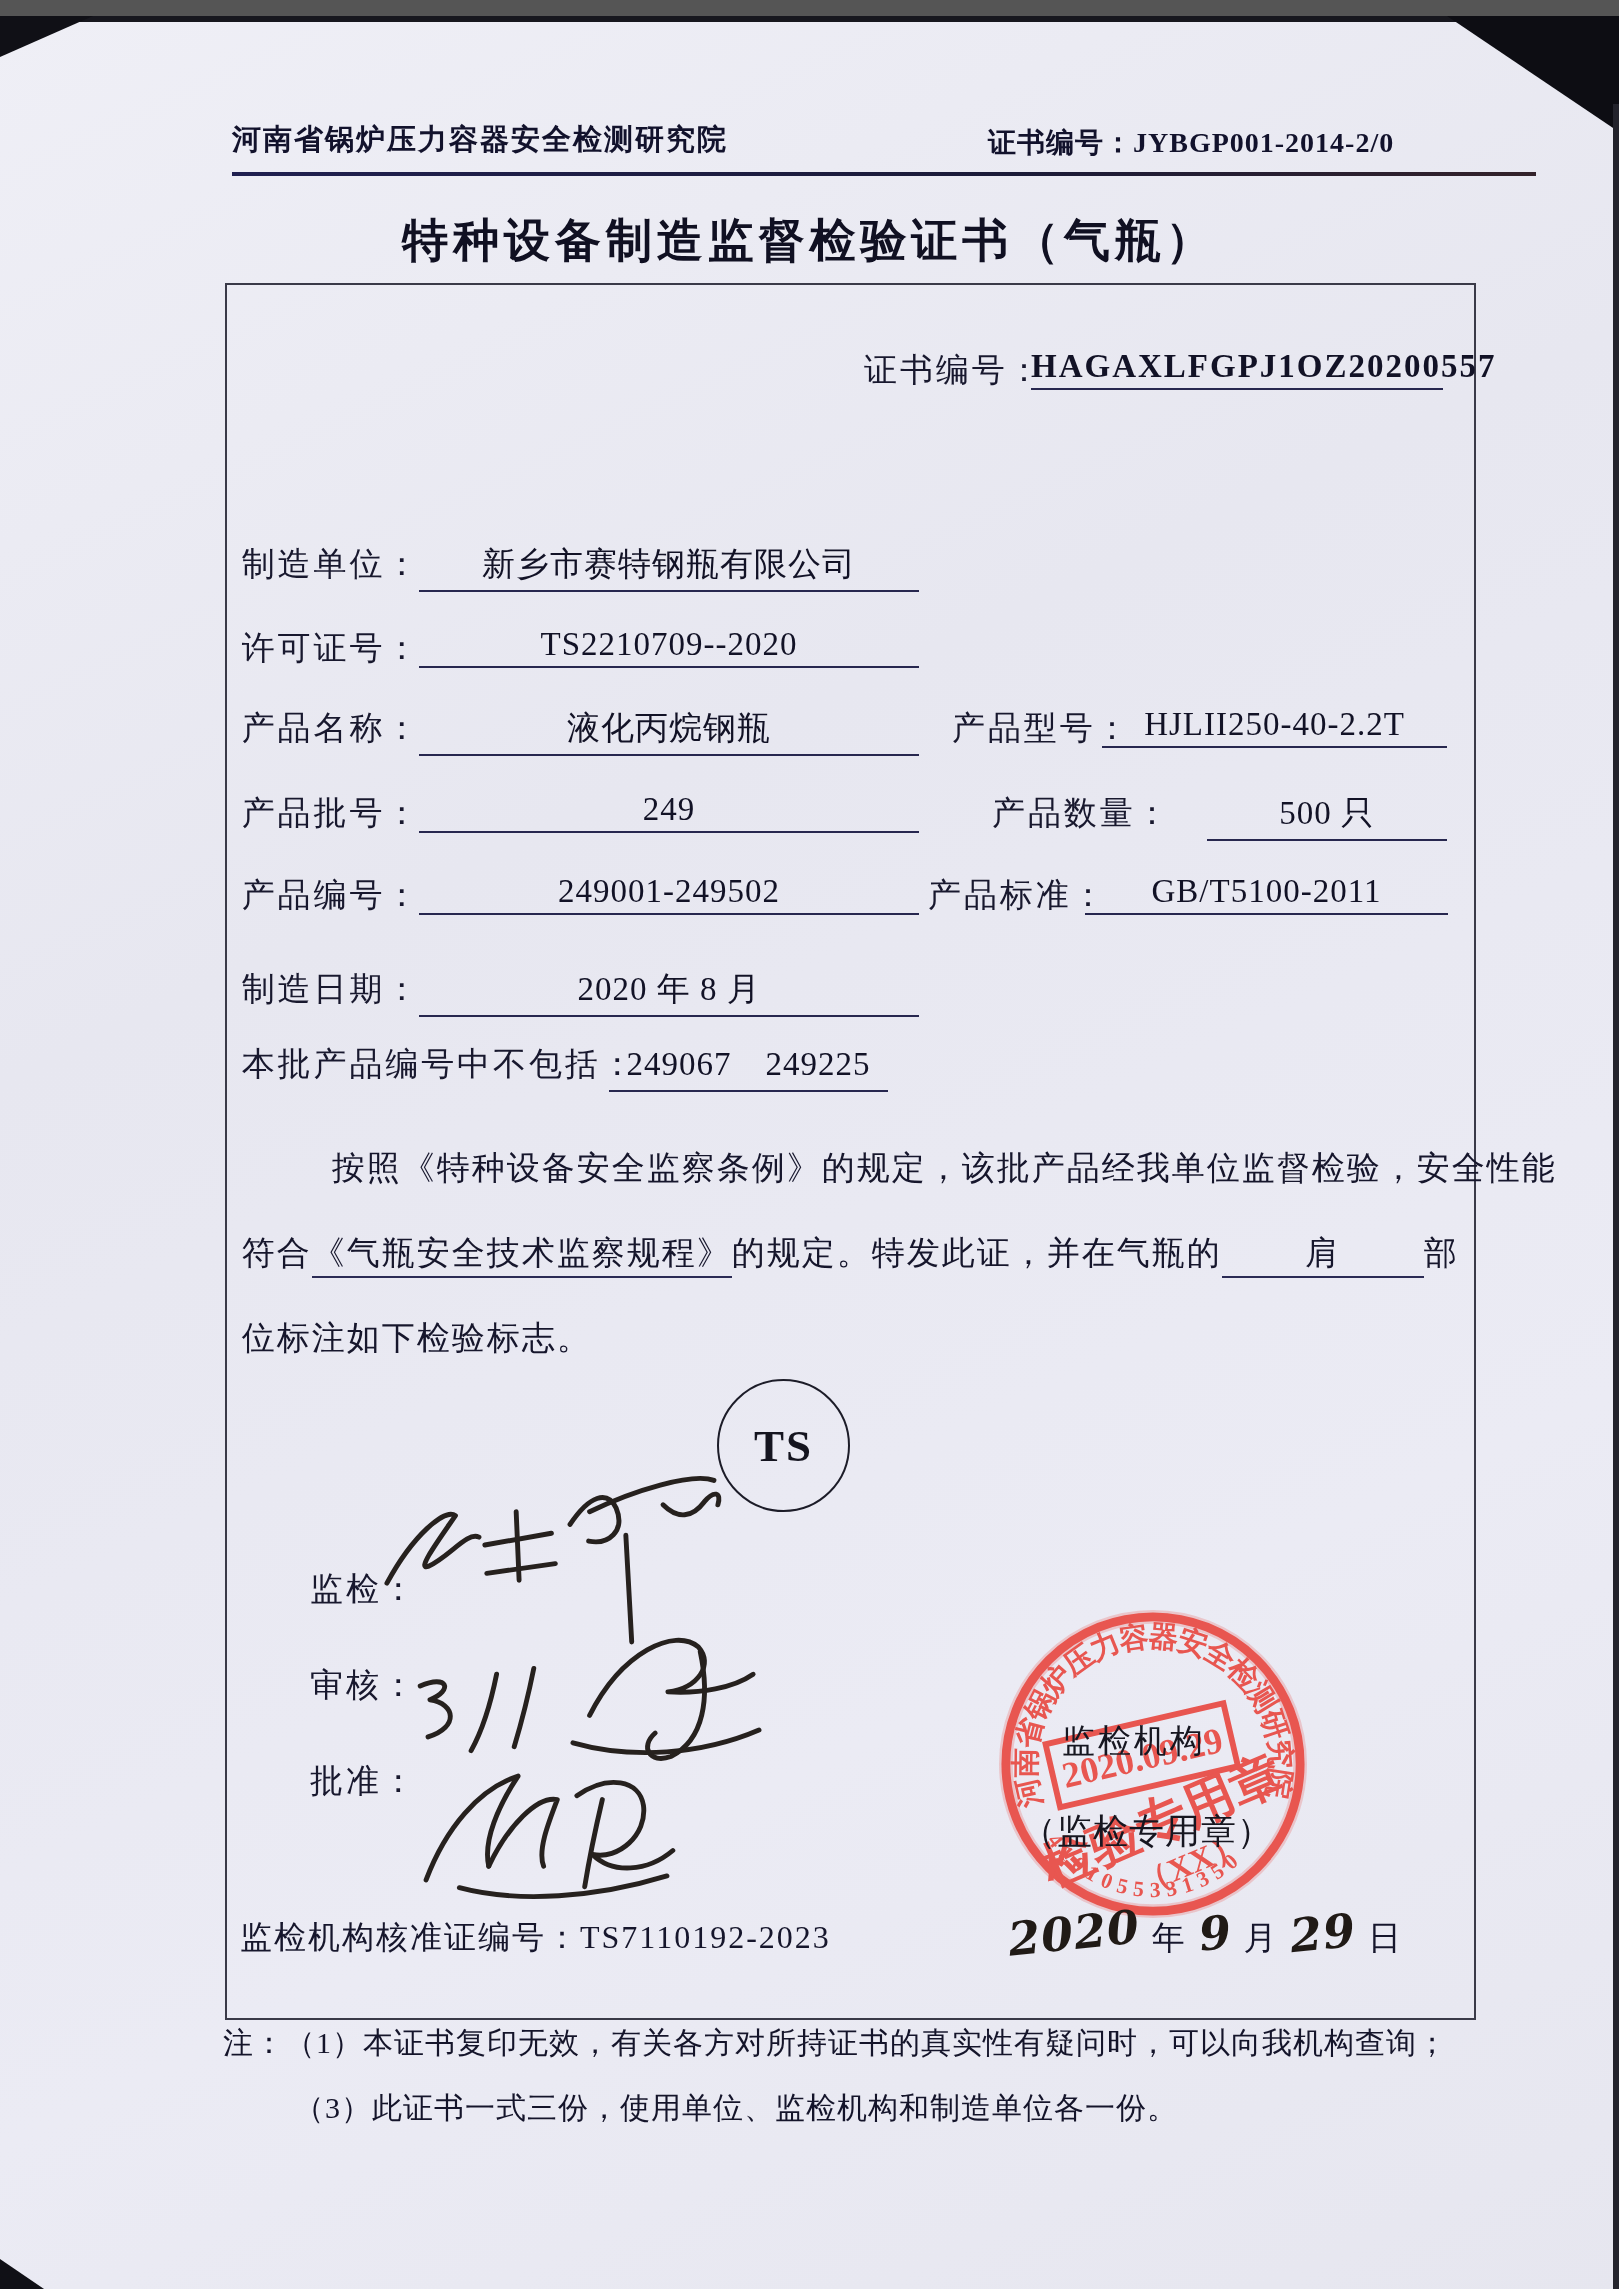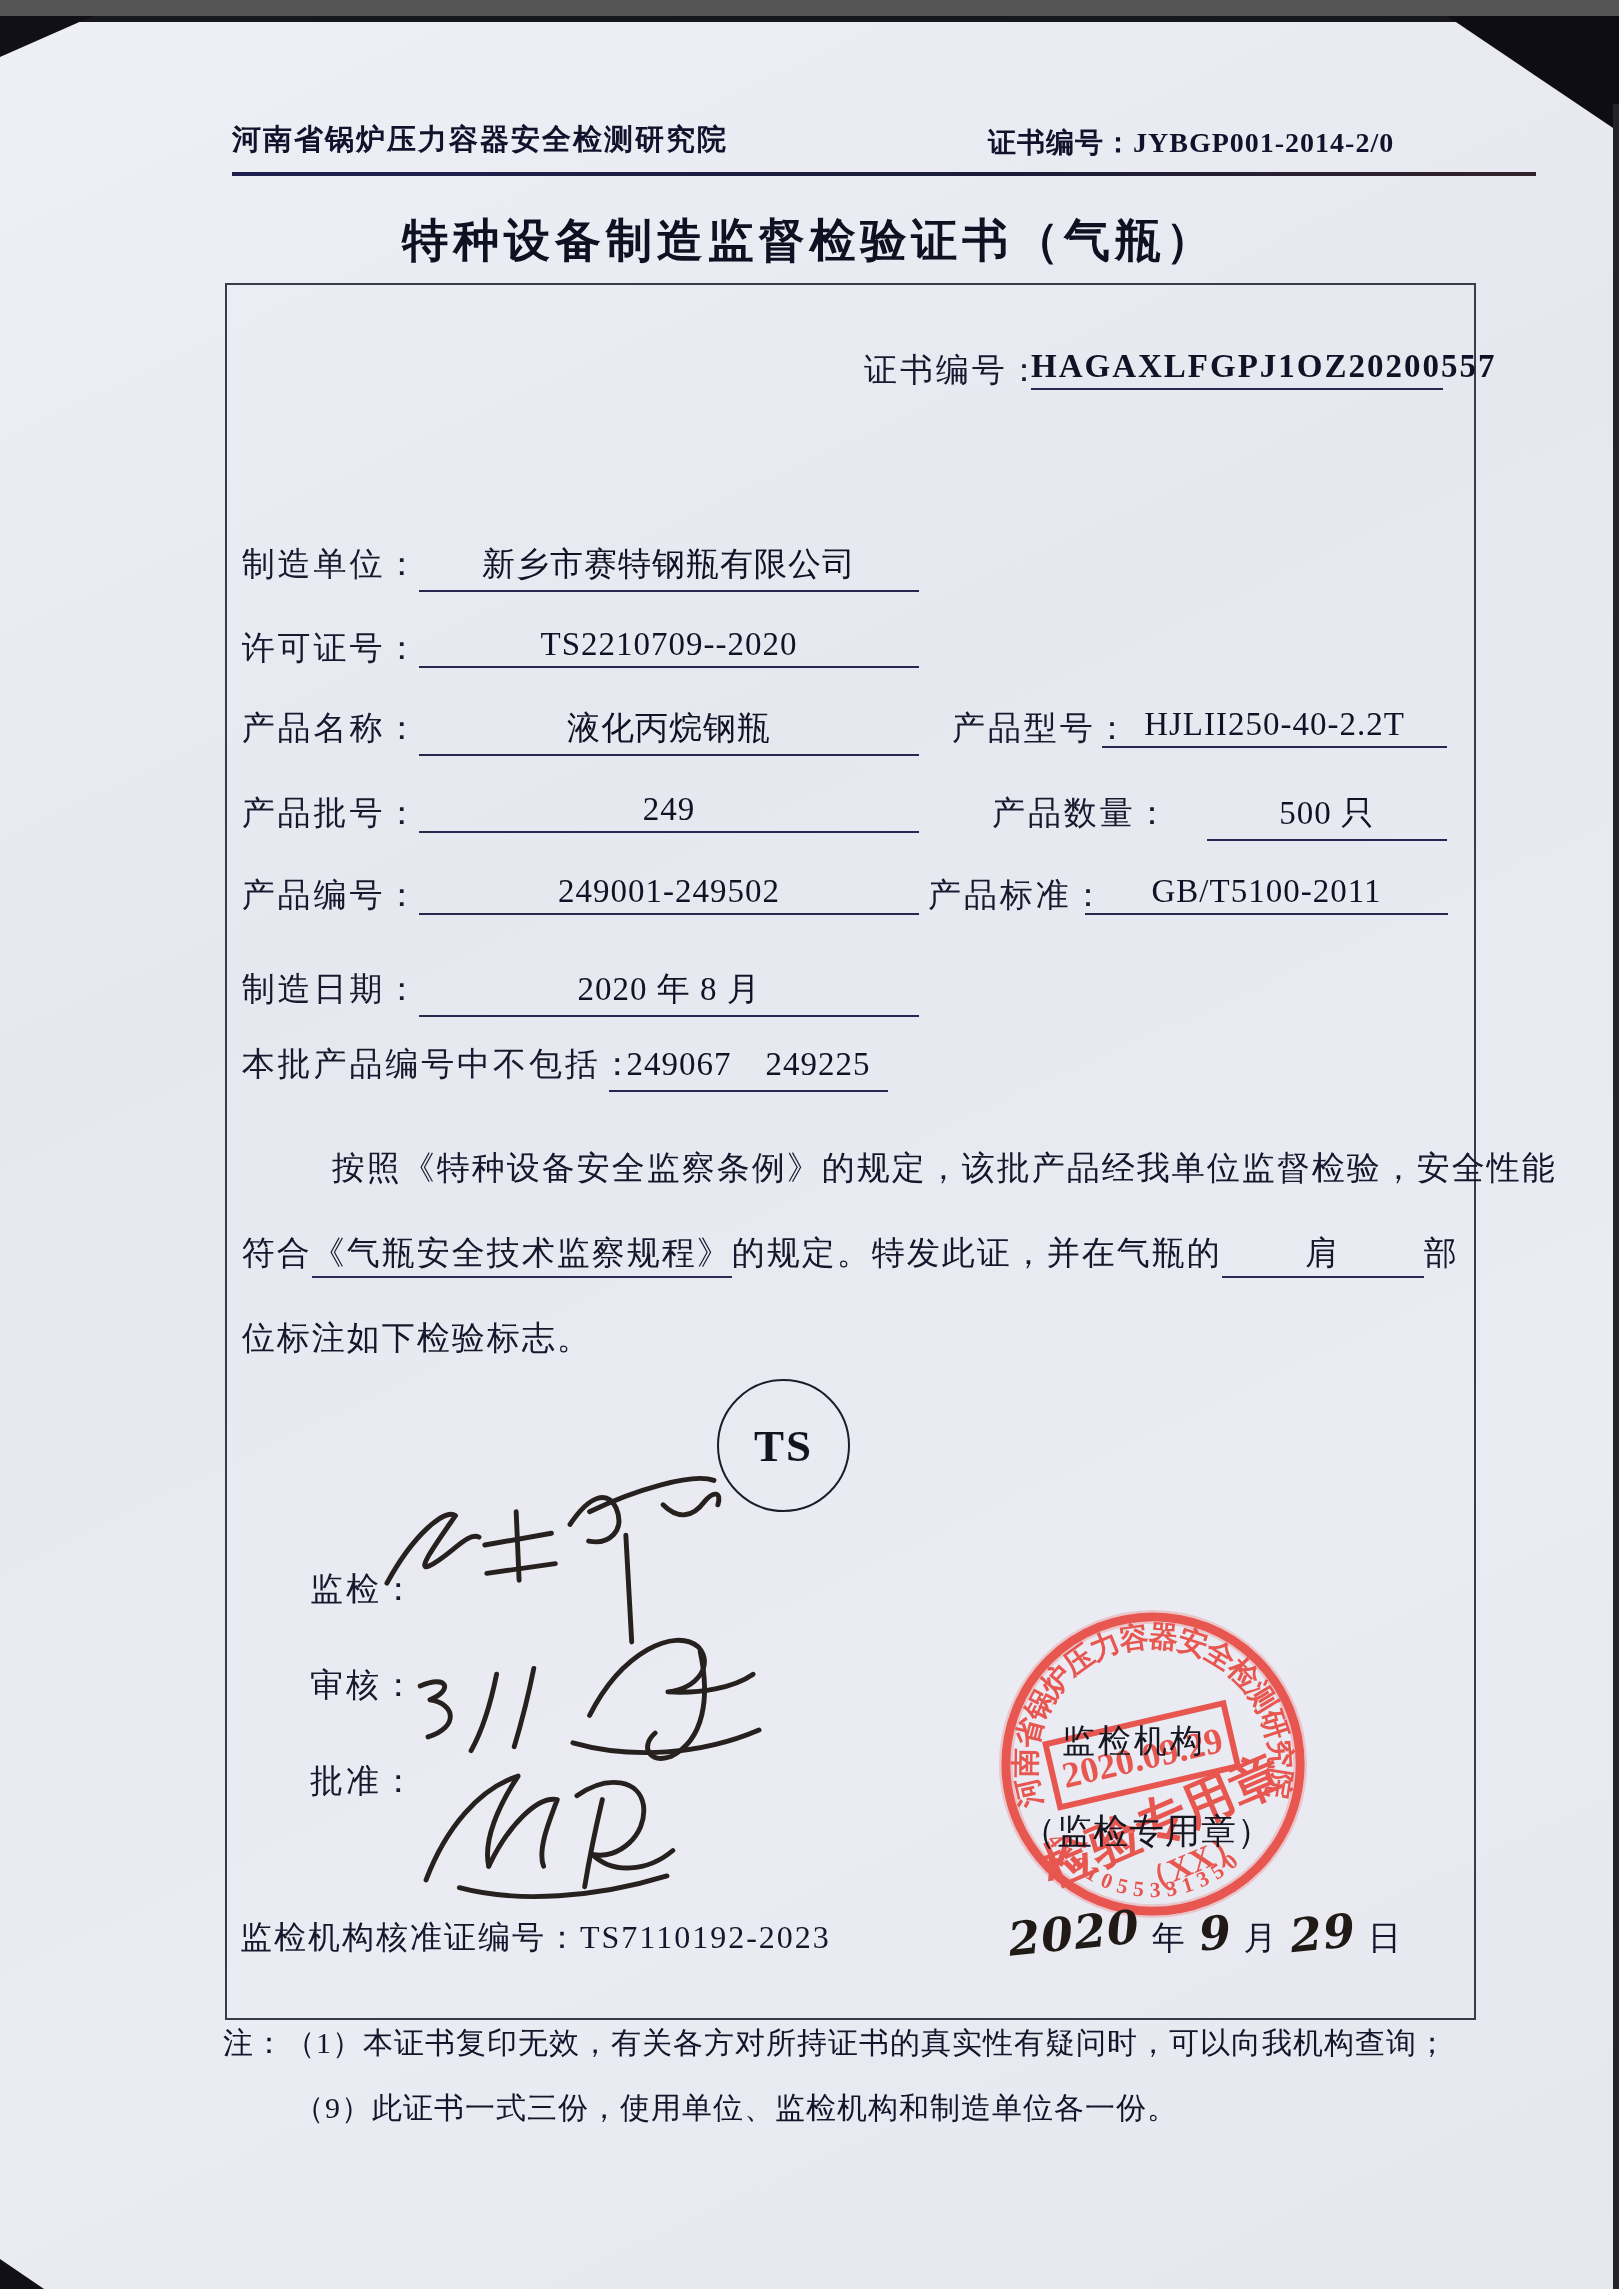--- a/index.html
+++ b/index.html
@@ -184,16 +184,16 @@
   <div class="dateline" style="position:absolute;left:1008px;top:1890px;">
     <span class="hw">2020</span>
     <span class="printed">年</span>
     <span class="hw">9</span>
     <span class="printed">月</span>
     <span class="hw">29</span>
     <span class="printed">日</span>
   </div>
 
   <div class="note1">注：（1）本证书复印无效，有关各方对所持证书的真实性有疑问时，可以向我机构查询；</div>
-  <div class="note2">（9）此证书一式三份，使用单位、监检机构和制造单位各一份。</div>
+  <div class="note2">（3）此证书一式三份，使用单位、监检机构和制造单位各一份。</div>
 
 </div>
 
 
 </body></html>

